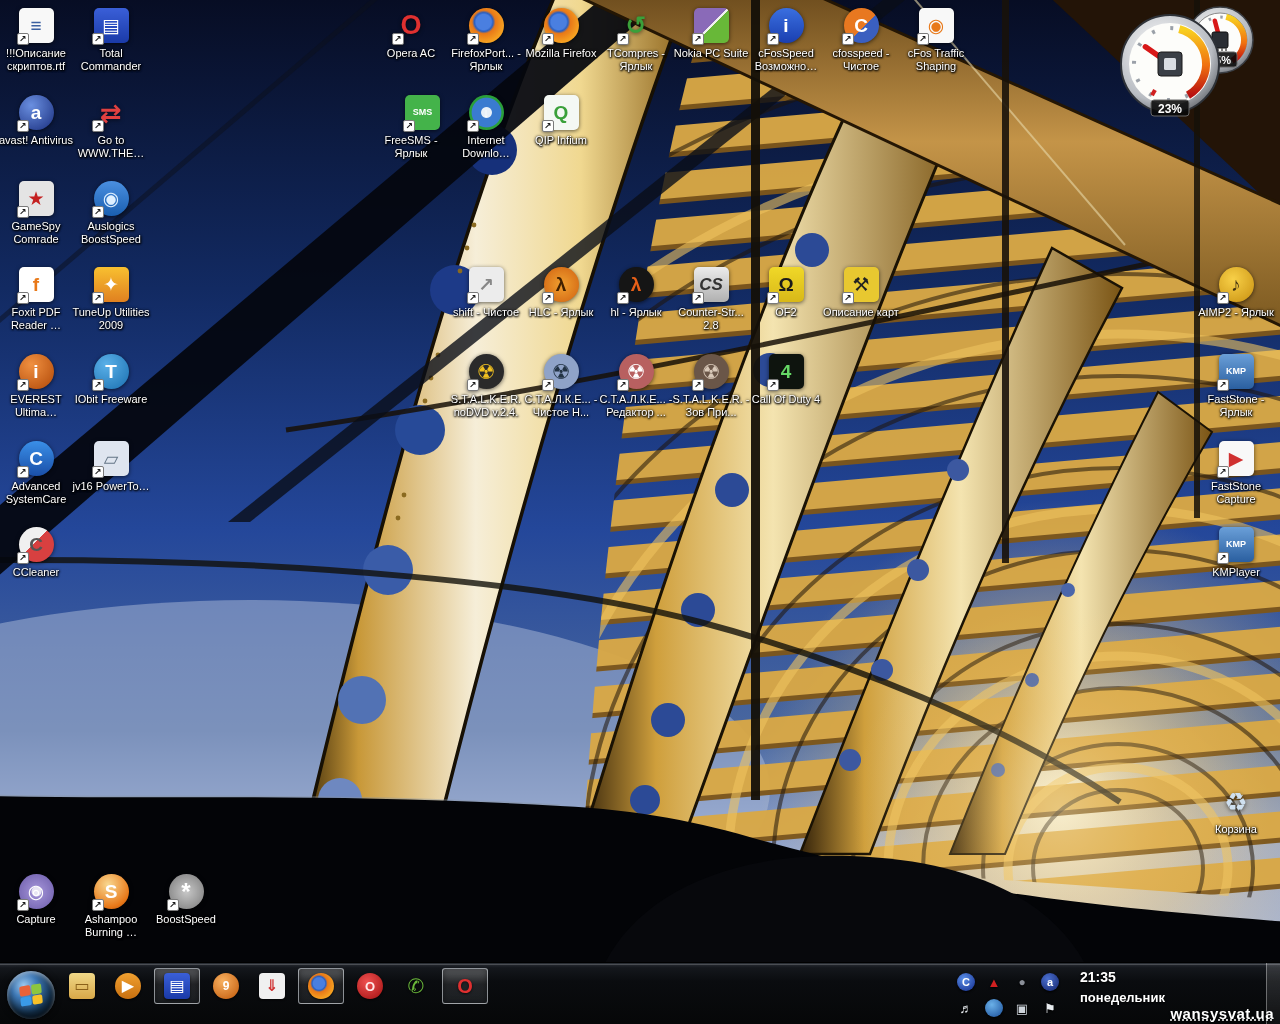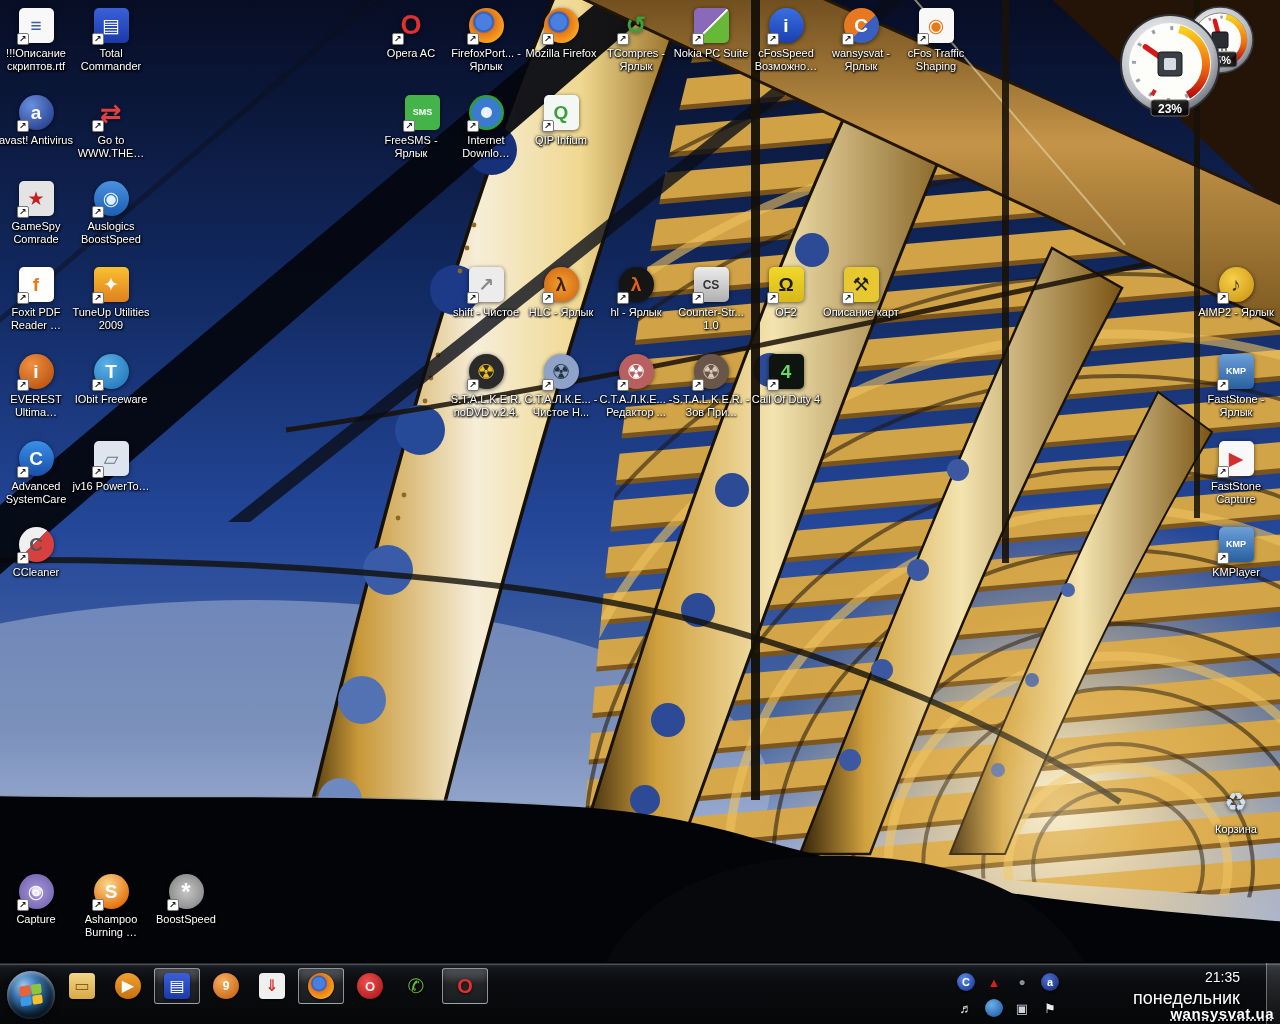--- a/index.html
+++ b/index.html
@@ -50,24 +50,24 @@
   .tbic { position:relative; width:26px; height:26px; display:flex; align-items:center; justify-content:center;
         font-weight:bold; font-size:16px; line-height:1; filter:drop-shadow(0 1px 1px rgba(0,0,0,.7)); }
   .tbic.ci { border-radius:50%; } .tbic.sq { border-radius:4px; }
 
   .tray { position:absolute; right:216px; top:6px; width:112px; height:52px; display:grid;
         grid-template-columns:repeat(4,1fr); grid-template-rows:1fr 1fr; align-items:center; justify-items:center; }
   .ti { width:18px; height:18px; display:flex; align-items:center; justify-content:center; font-size:13px;
         font-weight:bold; cursor:pointer; filter:drop-shadow(0 1px 1px #000); }
   .ti.ci { border-radius:50%; }
 
-  .clock { position:absolute; right:40px; top:4px; width:160px; text-align:right; color:#fff; cursor:pointer;
-        text-shadow:0 1px 2px #000; }
+  .clock { position:absolute; right:40px; top:4px; width:160px; text-align:left; color:#fff; cursor:pointer;
+        text-shadow:0 1px 2px #000;font-weight:bold; }
   .clock .t { font-size:14px; line-height:20px; }
-  .clock .d { font-size:18px; line-height:22px; }
+  .clock .d { font-size:13px; line-height:22px; }
   .showdesk { position:absolute; right:0; top:0; width:14px; height:62px;
         background:linear-gradient(rgba(255,255,255,.14), rgba(255,255,255,.04));
         border-left:1px solid rgba(255,255,255,.35); cursor:pointer; }
   .watermark { position:absolute; right:6px; bottom:2px; font-size:15px; font-weight:bold; color:#fff;
         text-shadow:0 1px 2px #000; text-decoration:underline dotted; letter-spacing:.5px; }
 </style>
 </head>
 <body>
 
 <div class="screen">
@@ -357,21 +357,21 @@
           <span style="color: rgb(255, 255, 255);">i</span>
           <span class="sc">↗</span>
         </div>
         <div class="dl">cFosSpeed Возможно…</div>
       </div>
       <div class="di" style="left: 822px; top: 8px;">
         <div class="ic ci" style="background: linear-gradient(135deg, rgb(232, 120, 32) 55%, rgb(58, 95, 192) 55%);">
           <span style="color: rgb(255, 255, 255);">C</span>
           <span class="sc">↗</span>
         </div>
-        <div class="dl">wansysvat - Ярлык</div>
+        <div class="dl">cfosspeed - Чистое</div>
       </div>
       <div class="di" style="left: 897px; top: 8px;">
         <div class="ic sq" style="background: rgb(248, 248, 248);">
           <span style="color: rgb(232, 120, 24);">◉</span>
           <span class="sc">↗</span>
         </div>
         <div class="dl">cFos Traffic Shaping</div>
       </div>
       <div class="di" style="left: 372px; top: 95px;">
         <div class="ic sq" style="background: rgb(68, 179, 74); margin-left: 23px;">
@@ -410,24 +410,24 @@
       </div>
       <div class="di" style="left: 597px; top: 267px;">
         <div class="ic ci" style="background: rgb(21, 21, 21);">
           <span style="color: rgb(232, 96, 24);">λ</span>
           <span class="sc">↗</span>
         </div>
         <div class="dl">hl - Ярлык</div>
       </div>
       <div class="di" style="left: 672px; top: 267px;">
         <div class="ic sq" style="background: linear-gradient(rgb(236, 236, 236), rgb(176, 176, 176));">
-          <span style="color: rgb(51, 51, 51); font-size: 12px;">CS</span>
-          <span class="sc">↗</span>
-        </div>
-        <div class="dl">Counter-Str... 1.0</div>
+          <span style="color: rgb(51, 51, 51); font-size: 17px; font-style: italic;">CS</span>
+          <span class="sc">↗</span>
+        </div>
+        <div class="dl">Counter-Str... 2.8</div>
       </div>
       <div class="di" style="left: 747px; top: 267px;">
         <div class="ic sq" style="background: linear-gradient(rgb(240, 216, 40), rgb(216, 184, 24));">
           <span style="color: rgb(26, 26, 26);">Ω</span>
           <span class="sc">↗</span>
         </div>
         <div class="dl">OF2</div>
       </div>
       <div class="di" style="left: 822px; top: 267px;">
         <div class="ic sq" style="background: rgb(232, 200, 48);">

